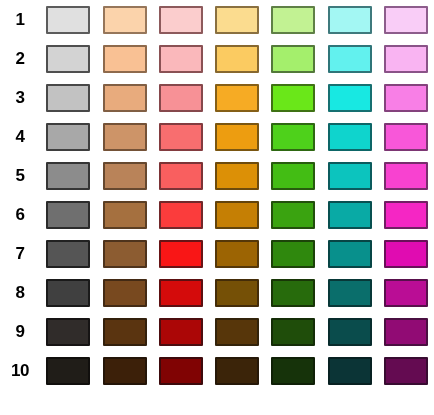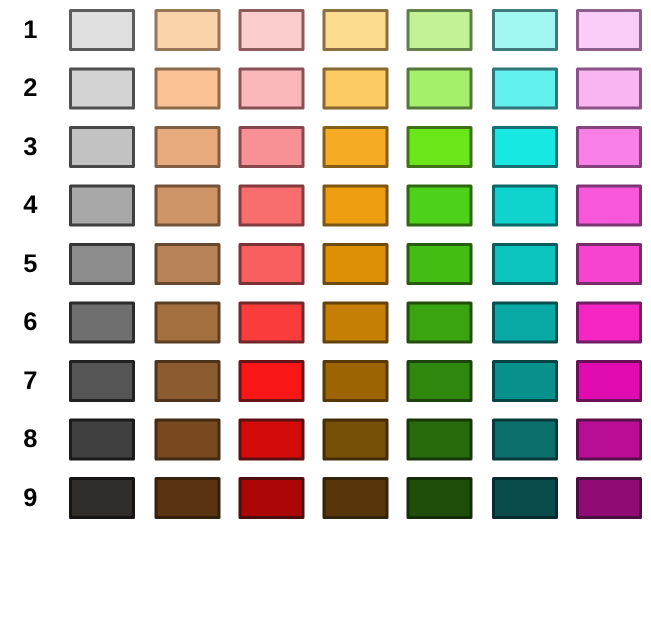--- a/index.html
+++ b/index.html
@@ -300,15 +300,41 @@
           <td class="swatch-cell">
             <div class="swatch" style="background-color: rgb(31, 77, 10); border-color: rgb(20, 45, 7);"></div>
           </td>
           <td class="swatch-cell">
             <div class="swatch" style="background-color: rgb(10, 76, 76); border-color: rgb(8, 44, 45);"></div>
           </td>
           <td class="swatch-cell">
             <div class="swatch" style="background-color: rgb(145, 11, 116); border-color: rgb(74, 15, 65);"></div>
           </td>
         </tr>
+        <tr>
+          <td class="row-label-cell">
+            <span class="row-label">10</span>
+          </td>
+          <td class="swatch-cell">
+            <div class="swatch" style="background-color: rgb(32, 29, 24); border-color: rgb(17, 15, 13);"></div>
+          </td>
+          <td class="swatch-cell">
+            <div class="swatch" style="background-color: rgb(60, 32, 9); border-color: rgb(36, 21, 8);"></div>
+          </td>
+          <td class="swatch-cell">
+            <div class="swatch" style="background-color: rgb(128, 3, 3); border-color: rgb(60, 10, 12);"></div>
+          </td>
+          <td class="swatch-cell">
+            <div class="swatch" style="background-color: rgb(59, 36, 9); border-color: rgb(38, 24, 8);"></div>
+          </td>
+          <td class="swatch-cell">
+            <div class="swatch" style="background-color: rgb(22, 51, 10); border-color: rgb(15, 32, 7);"></div>
+          </td>
+          <td class="swatch-cell">
+            <div class="swatch" style="background-color: rgb(11, 52, 54); border-color: rgb(8, 33, 34);"></div>
+          </td>
+          <td class="swatch-cell">
+            <div class="swatch" style="background-color: rgb(100, 11, 81); border-color: rgb(56, 12, 49);"></div>
+          </td>
+        </tr>
       </tbody>
   </table>
 </div>
 
 </body></html>

